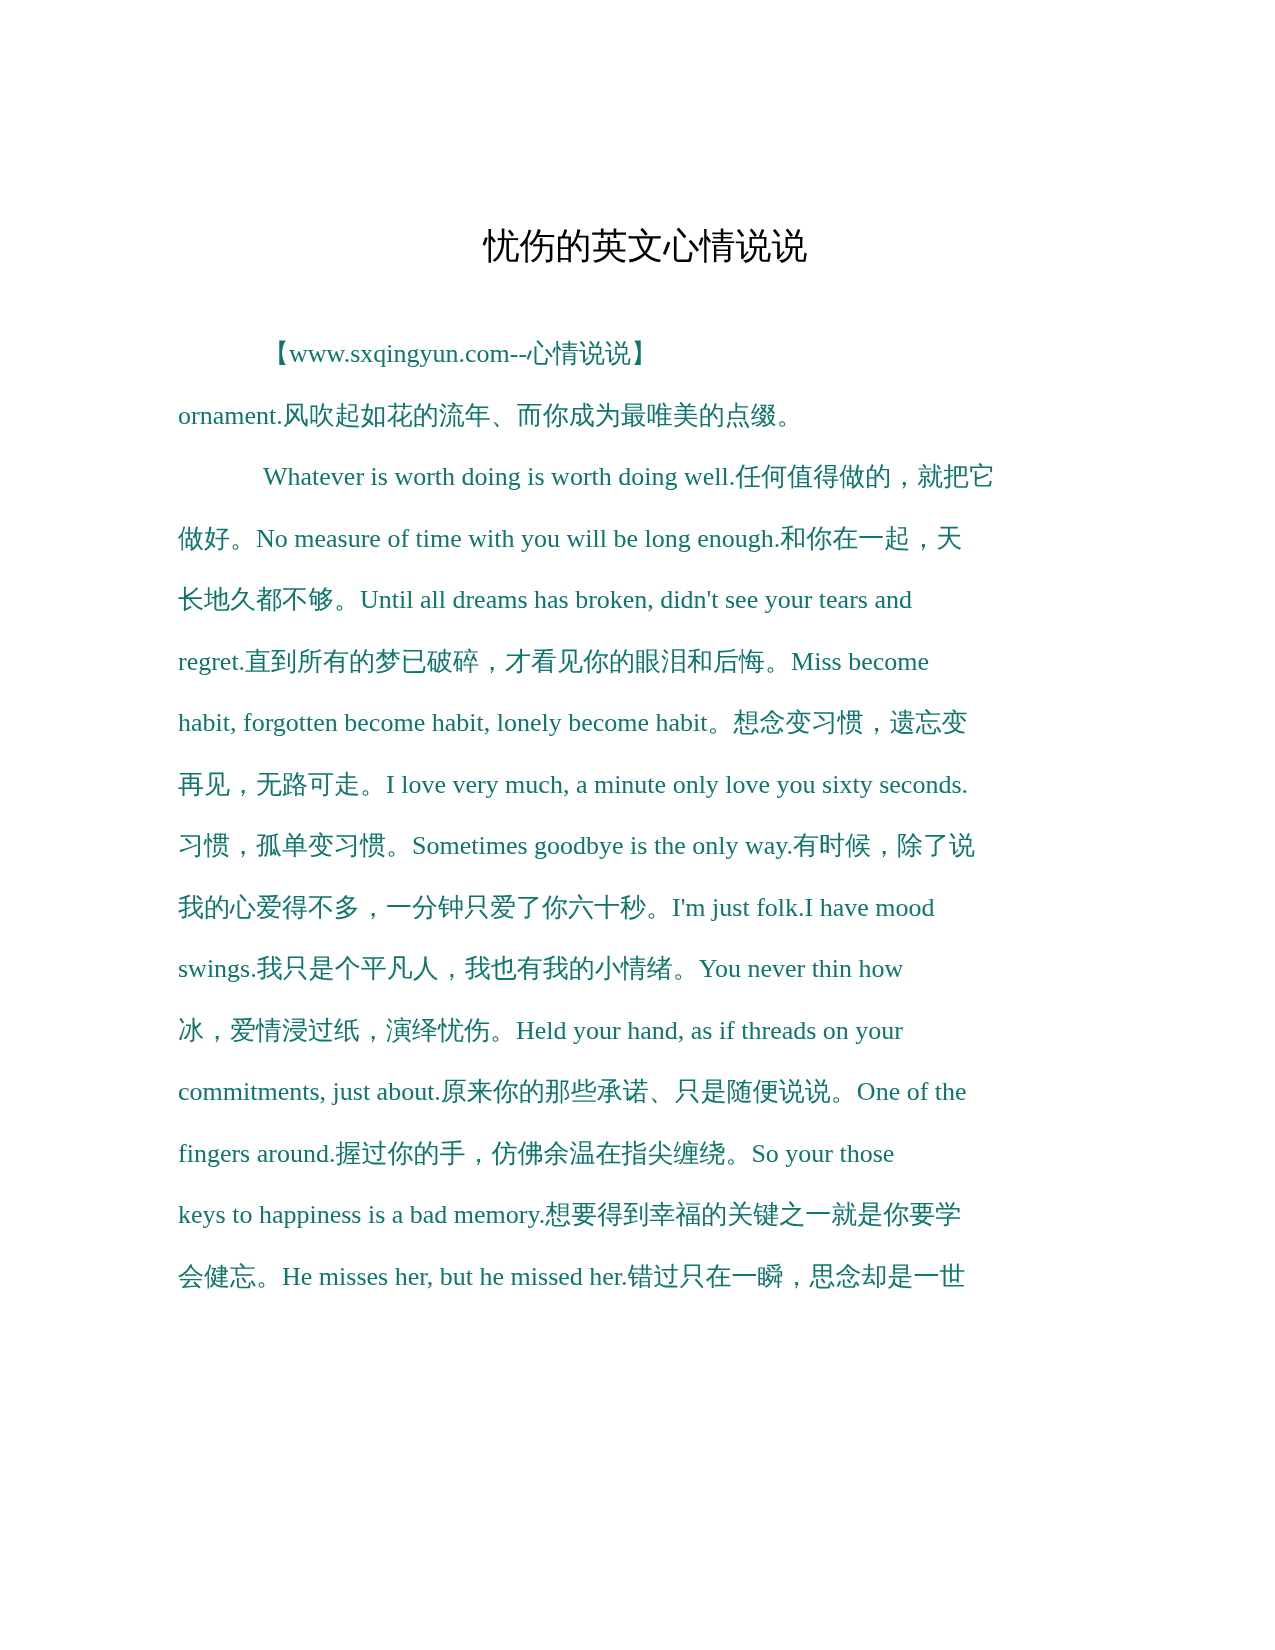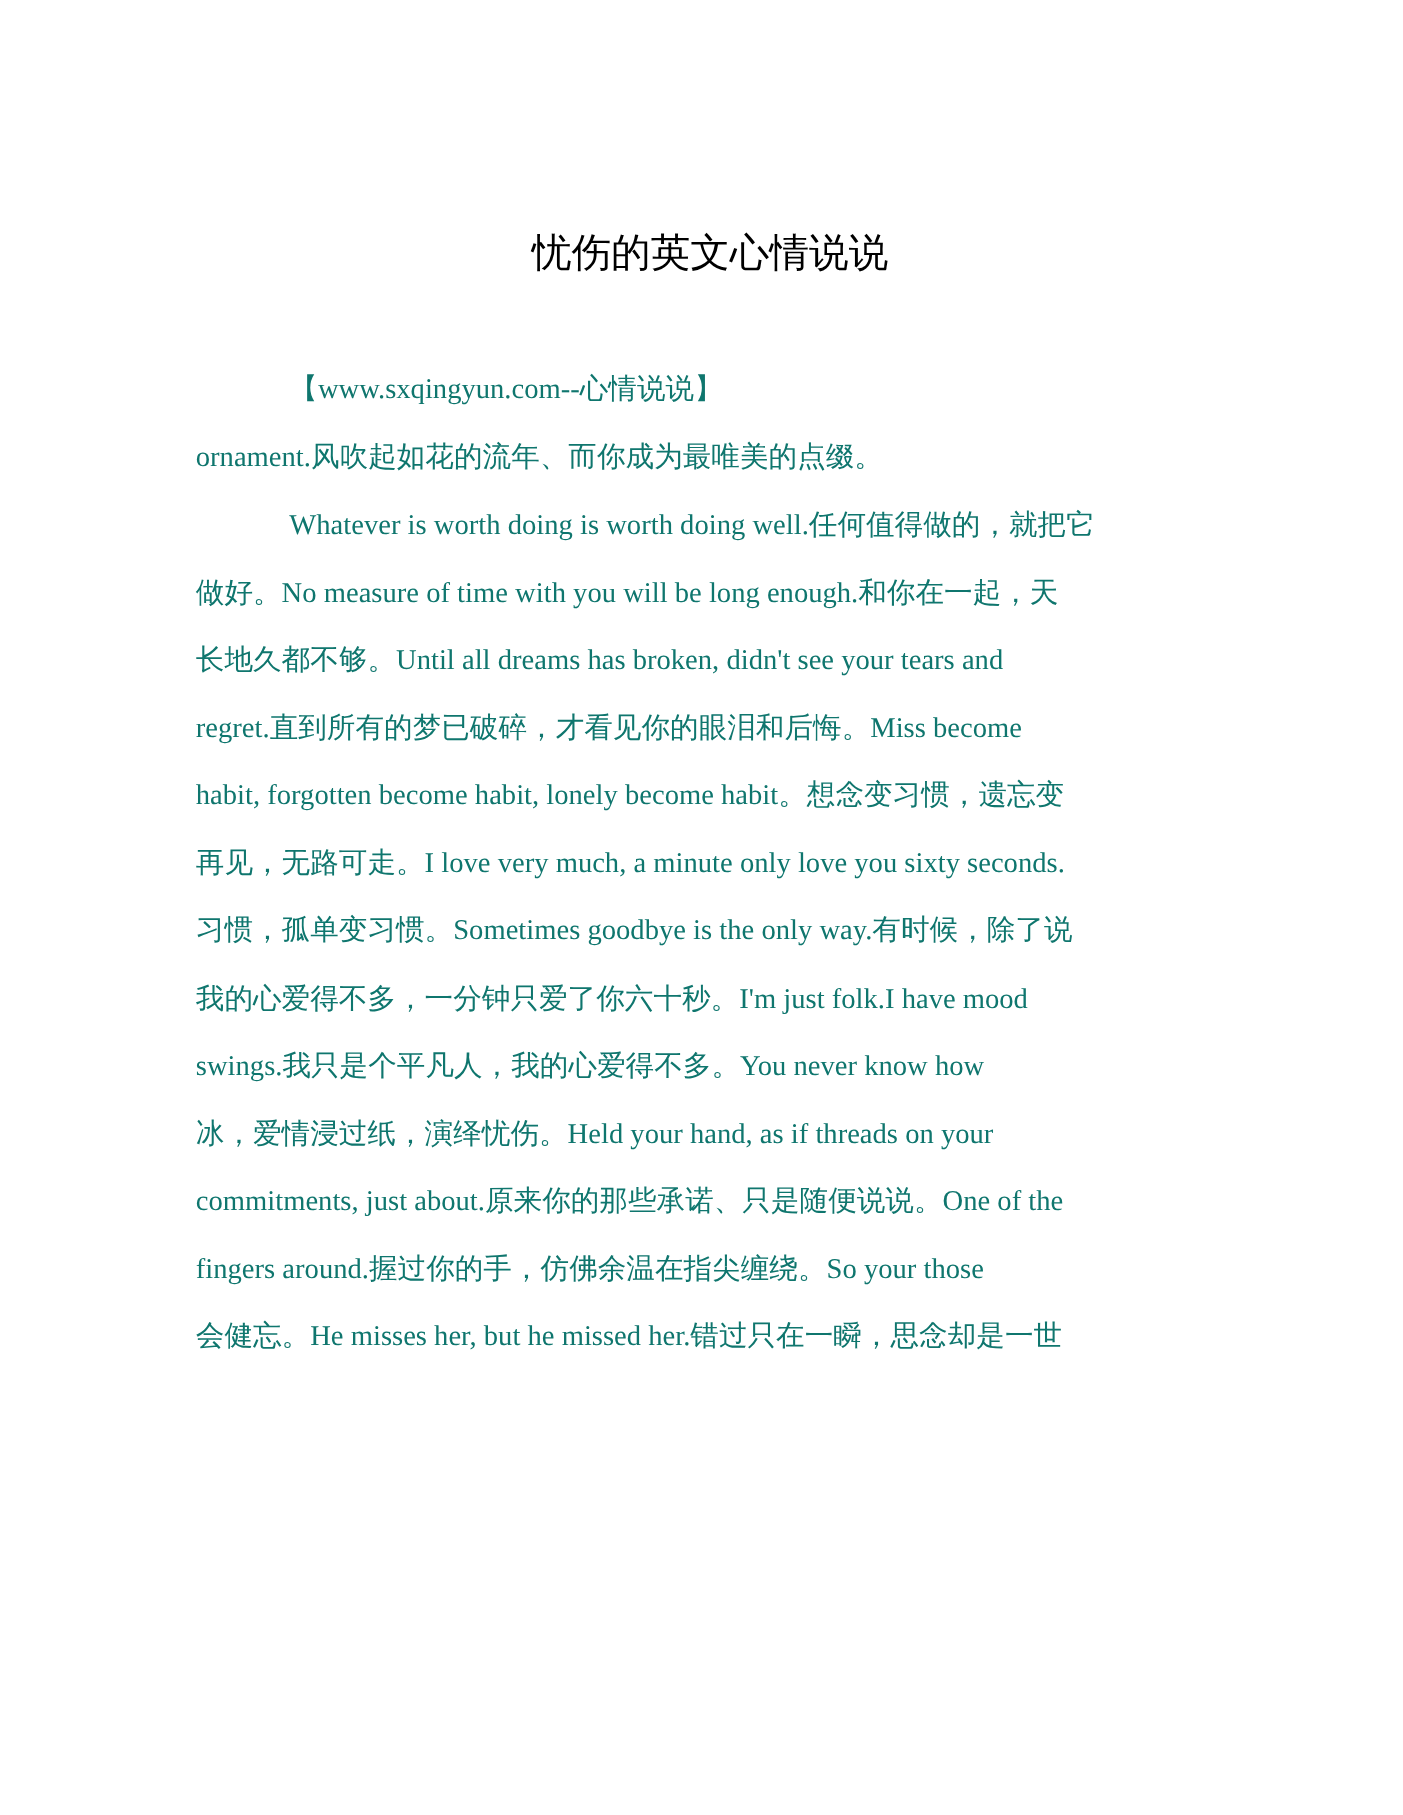--- a/index.html
+++ b/index.html
@@ -11,21 +11,21 @@
     position: relative;
     width: 1275px;
     height: 1650px;
     margin: 0 auto;
     background: #ffffff;
     overflow: hidden;
     color: #000000;
   }
   .doc-title {
     position: absolute;
-    top: 209px;
+    top: 224px;
     left: 0;
     right: 0;
     margin: 0;
     padding-left: 16px;
     text-align: center;
     font-family: "DejaVu Sans", "Liberation Sans", sans-serif;
     font-weight: 500;
     font-size: 36px;
     line-height: 44px;
     letter-spacing: 0px;
@@ -60,20 +60,21 @@
     <div id="body-lines">
         <div class="text-line">ornament.风吹起如花的流年、而你成为最唯美的点缀。</div>
         <div class="text-line indent">Whatever is worth doing is worth doing well.任何值得做的，就把它</div>
         <div class="text-line">做好。No measure of time with you will be long enough.和你在一起，天</div>
         <div class="text-line">长地久都不够。Until all dreams has broken, didn't see your tears and</div>
         <div class="text-line">regret.直到所有的梦已破碎，才看见你的眼泪和后悔。Miss become</div>
         <div class="text-line">habit, forgotten become habit, lonely become habit。想念变习惯，遗忘变</div>
         <div class="text-line">再见，无路可走。I love very much, a minute only love you sixty seconds.</div>
         <div class="text-line">习惯，孤单变习惯。Sometimes goodbye is the only way.有时候，除了说</div>
         <div class="text-line">我的心爱得不多，一分钟只爱了你六十秒。I'm just folk.I have mood</div>
-        <div class="text-line">swings.我只是个平凡人，我的心爱得不多。You never know how</div>
+        <div class="text-line">swings.我只是个平凡人，我也有我的小情绪。You never thin how</div>
         <div class="text-line">冰，爱情浸过纸，演绎忧伤。Held your hand, as if threads on your</div>
         <div class="text-line">commitments, just about.原来你的那些承诺、只是随便说说。One of the</div>
         <div class="text-line">fingers around.握过你的手，仿佛余温在指尖缠绕。So your those</div>
+        <div class="text-line">keys to happiness is a bad memory.想要得到幸福的关键之一就是你要学</div>
         <div class="text-line">会健忘。He misses her, but he missed her.错过只在一瞬，思念却是一世</div>
       </div>
   </div>
 </div>
 
 </body></html>

